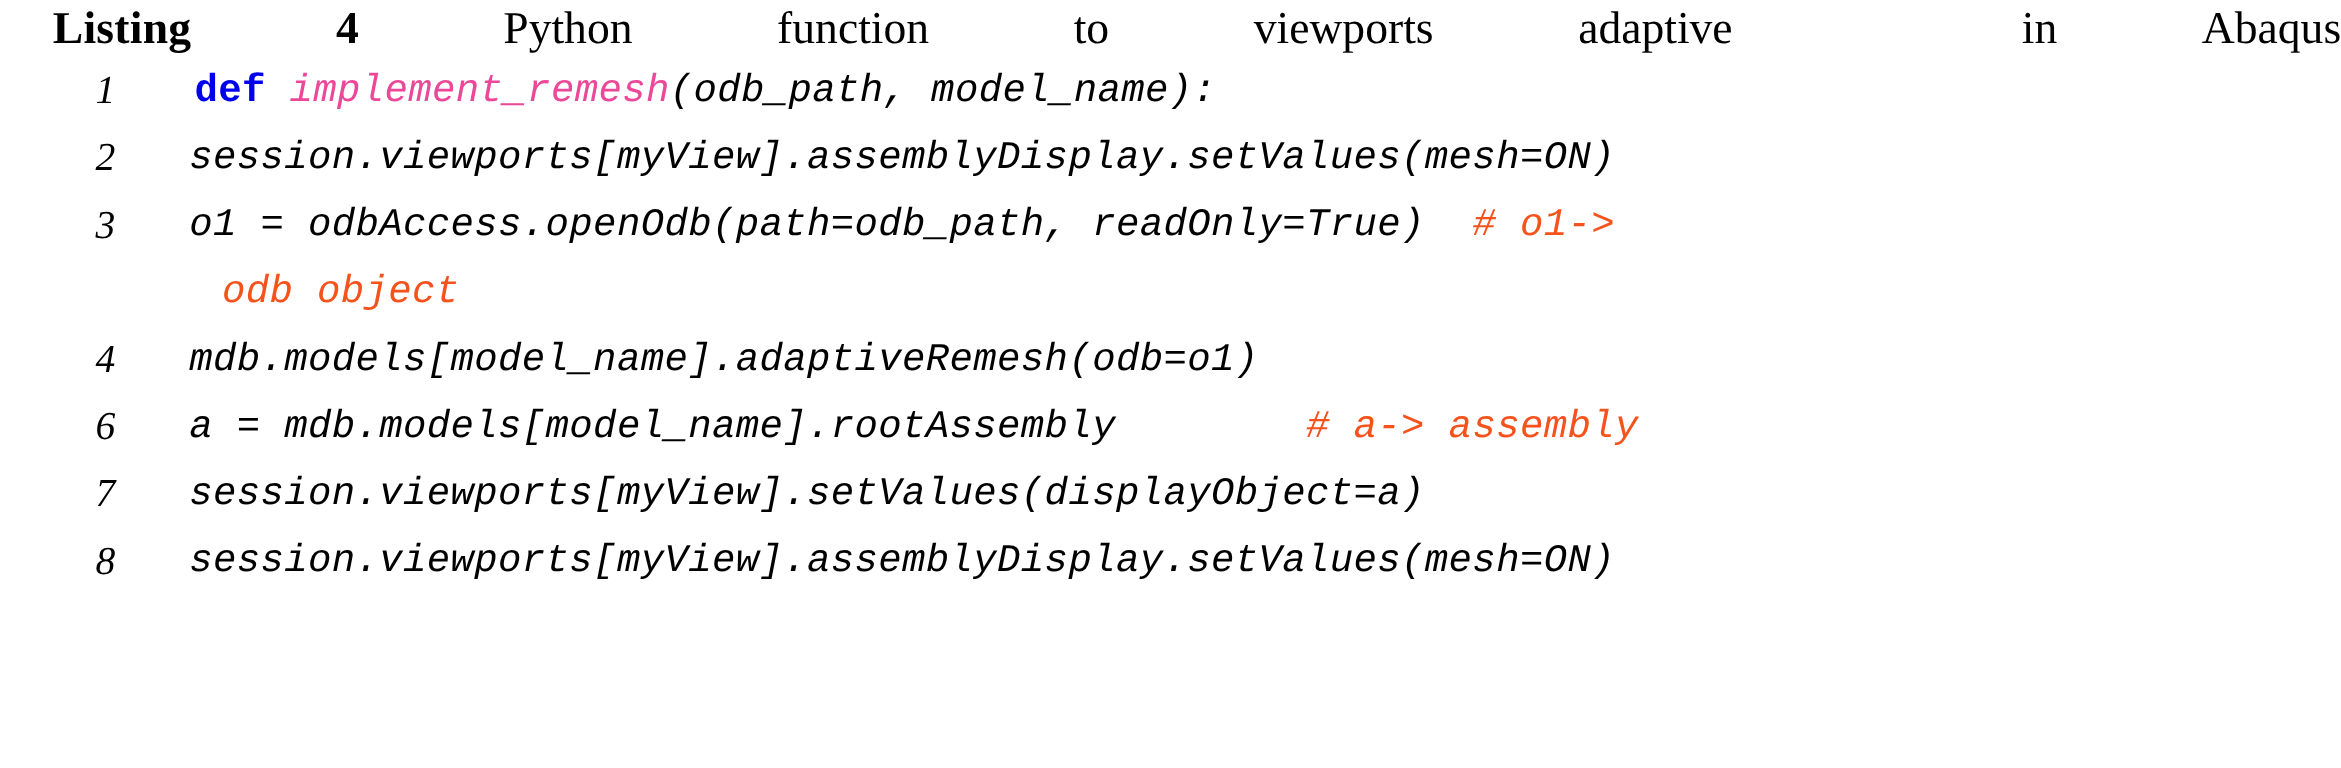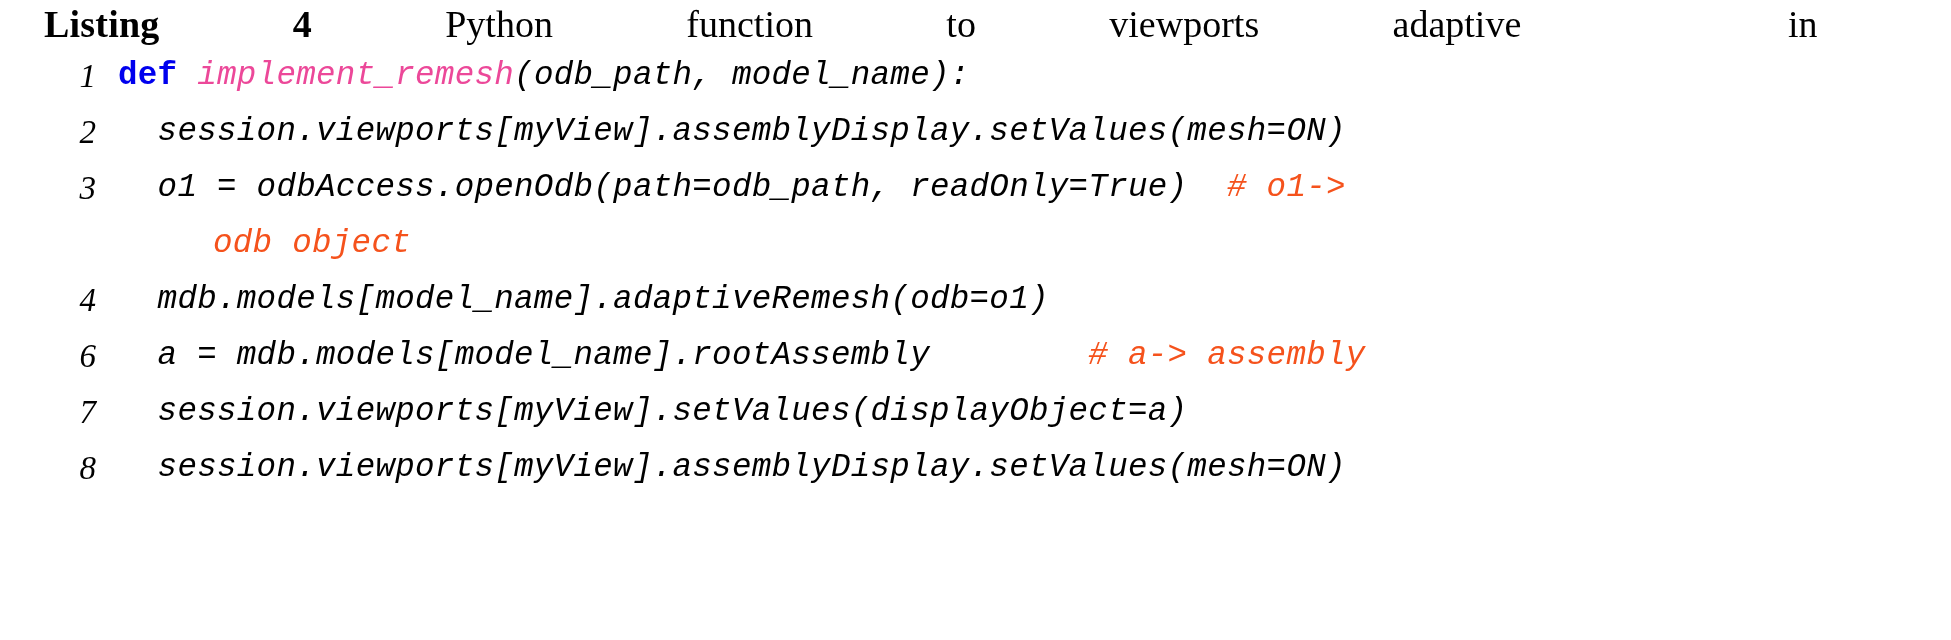--- a/index.html
+++ b/index.html
@@ -76,34 +76,34 @@
     line-height: 56px;
     color: #000000;
     white-space: pre;
     padding-left: 22px;
     letter-spacing: 0.3px;
   }
   .kw {
     color: #0000ee;
     font-weight: bold;
     font-style: normal;
+    margin-left: 44px;
   }
   .fn {
     color: #ec4899;
     font-style: italic;
   }
   .cmt {
     color: #f5521c;
   }
   
   .cont-row {
     display: flex;
     width: 1951px;
     box-sizing: border-box;
-    padding-left: 28px;
   }
   .cont-text {
     font-family: "Liberation Mono", "DejaVu Sans Mono", monospace;
     font-style: italic;
     font-size: 32.5px;
     line-height: 56px;
     color: #f5521c;
     white-space: pre;
     letter-spacing: 0.3px;
   }
@@ -126,20 +126,21 @@
     <span class="sp"></span>
     <span class="cap-word">to</span>
     <span class="sp"></span>
     <span class="cap-word">viewports</span>
     <span class="sp"></span>
     <span class="cap-word">adaptive</span>
     <span class="sp"></span>
     <span class="sp"></span>
     <span class="cap-word">in</span>
     <span class="sp"></span>
+    <span class="cap-word">Abaqus</span>
   </div>
 
   <div class="code" id="code-block">
       <div class="code-row">
         <div class="ln">1</div>
         <div class="code-text"><span></span><span class="kw">def</span><span> </span><span class="fn">implement_remesh</span><span>(odb_path, model_name):</span></div>
       </div>
       <div class="code-row">
         <div class="ln">2</div>
         <div class="code-text"><span>  session.viewports[myView].assemblyDisplay.setValues(mesh=ON)</span></div>

